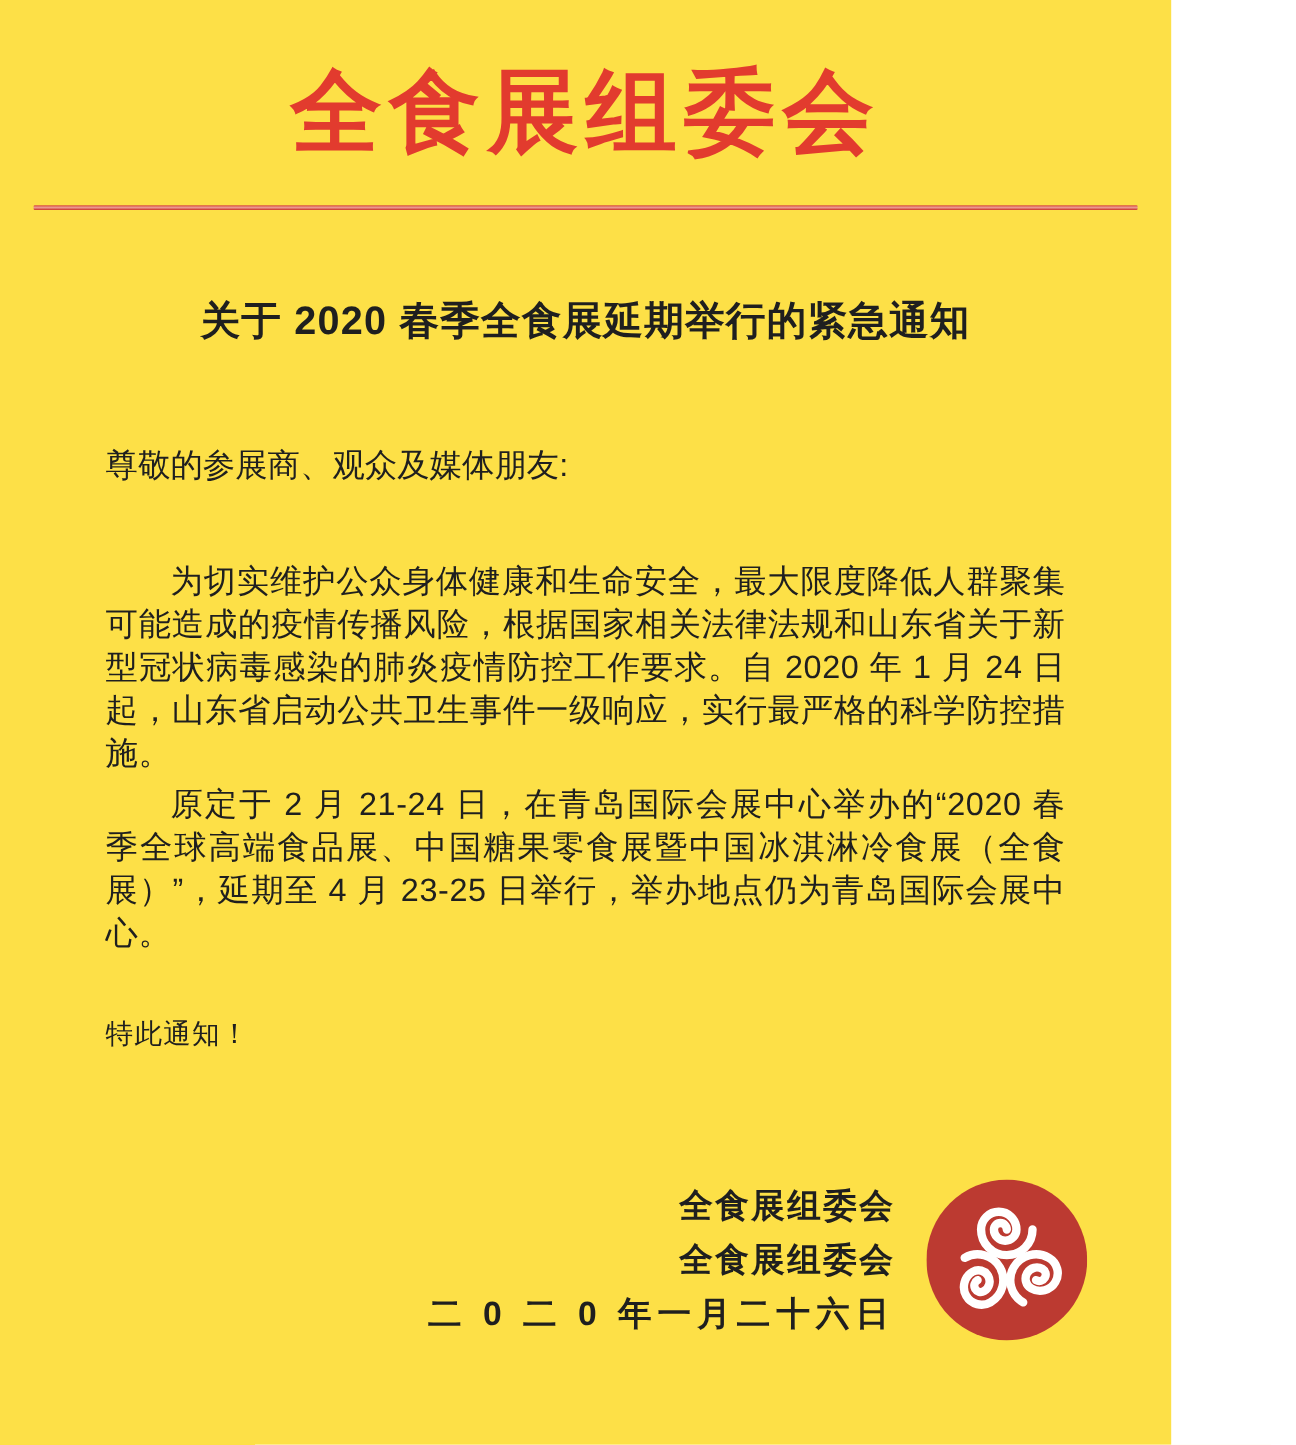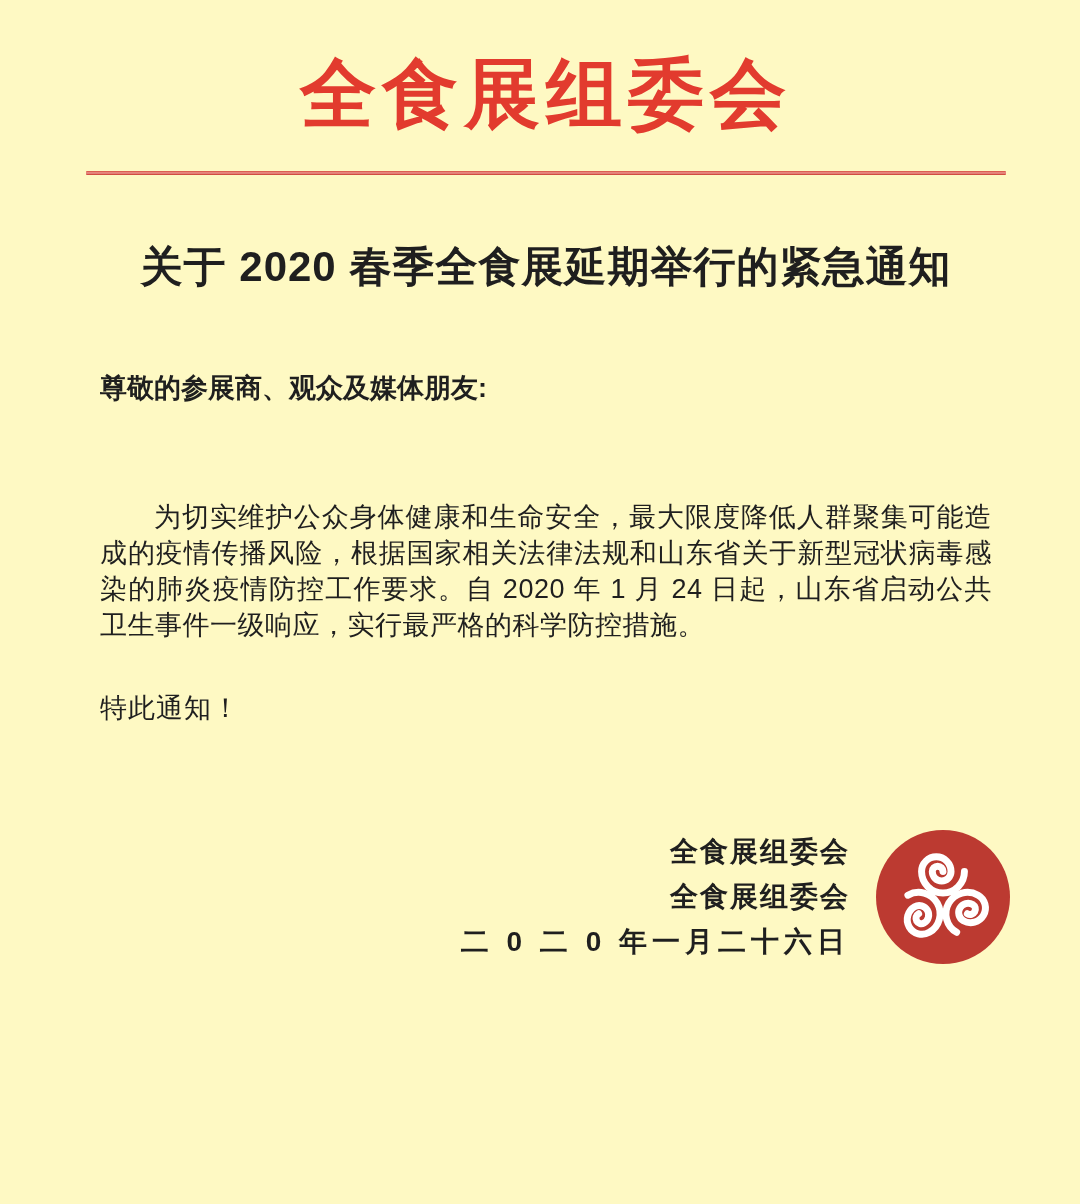--- a/index.html
+++ b/index.html
@@ -8,70 +8,69 @@
     background: #ffffff;
   }
   body {
     width: 1080px;
     height: 1204px;
     font-family: "Liberation Sans", sans-serif;
     color: var(--ink, #1f1f1f);
     overflow: hidden;
   }
   .page {
-    width: 1080px;
+    width: 976px;
     height: 1204px;
     box-sizing: border-box;
     padding-top: 50px;
-    background: #fef9c3;
-    padding-left: 12px;
+    background: #fde047;
   }
   .letterhead-title {
     margin: 0;
     text-align: center;
     font-size: 76px;
     line-height: 1.15;
     font-weight: 900;
     letter-spacing: 6px;
     color: var(--accent, #e23b2e);
   }
   .letterhead-divider {
     width: 920px;
     height: 4px;
     margin: 34px auto 0 auto;
     background: linear-gradient(180deg, #d84a3d 0%, #eb9a91 50%, #c93327 100%);
     border-radius: 1px;
   }
   .notice-title {
     margin: 70px 0 0 0;
     text-align: center;
-    font-size: 42px;
+    font-size: 33px;
     line-height: 44px;
     font-weight: 800;
     letter-spacing: 1px;
   }
   .salutation {
     margin: 82px 88px 0 88px;
     font-size: 27px;
     line-height: 34px;
-    font-weight: 700;
+    font-weight: 400;
   }
   .body-para {
     margin: 6px 88px 0 88px;
     font-size: 27px;
     line-height: 36px;
     text-align: justify;
     text-indent: 2em;
     letter-spacing: 0.5px;
   }
-  .body-para.first { margin-top: 94px; }
+  .body-para.first { margin-top: 61px; }
   .body-para.p3 { margin-top: 12px; }
   .closing {
     margin: 48px 88px 0 88px;
-    font-size: 27px;
+    font-size: 23px;
     line-height: 34px;
     letter-spacing: 1px;
   }
   .signature-block {
     margin: 104px 70px 0 0;
     display: flex;
     justify-content: flex-end;
     align-items: center;
     gap: 26px;
   }
@@ -98,20 +97,21 @@
   <h1 class="letterhead-title">全食展组委会</h1>
 
   <div class="letterhead-divider"></div>
 
   <h2 class="notice-title">关于 2020 春季全食展延期举行的紧急通知</h2>
 
   <p class="salutation">尊敬的参展商、观众及媒体朋友:</p>
 
   <p class="body-para first">为切实维护公众身体健康和生命安全，最大限度降低人群聚集可能造成的疫情传播风险，根据国家相关法律法规和山东省关于新型冠状病毒感染的肺炎疫情防控工作要求。自 2020 年 1 月 24 日起，山东省启动公共卫生事件一级响应，实行最严格的科学防控措施。</p>
 
+  <p class="body-para">原定于 2 月 21-24 日，在青岛国际会展中心举办的“2020 春季全球高端食品展、中国糖果零食展暨中国冰淇淋冷食展（全食展）”，延期至 4 月 23-25 日举行，举办地点仍为青岛国际会展中心。</p>
 
 
   <p class="closing">特此通知！</p>
 
   <div class="signature-block">
     <div class="signature-lines">
       <div>全食展组委会</div>
       <div>全食展组委会</div>
       <div class="signature-date">二 0 二 0 年一月二十六日</div>
     </div>

